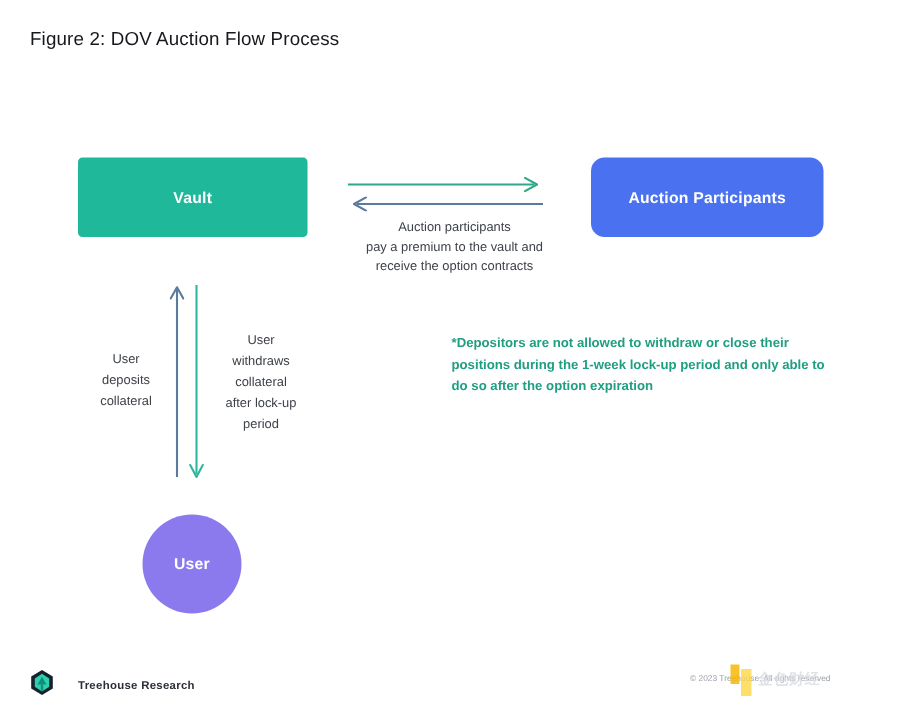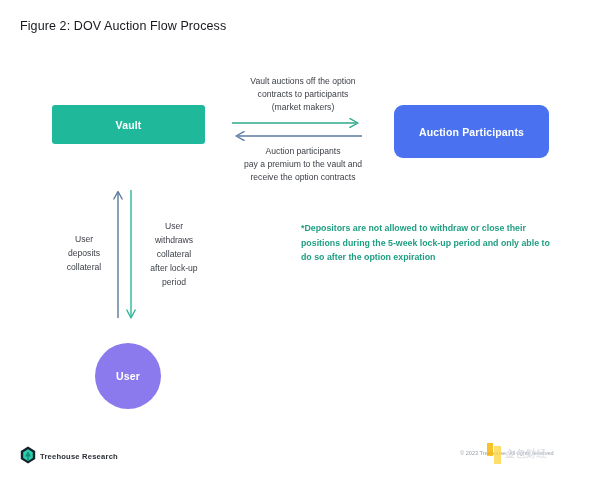--- a/index.html
+++ b/index.html
@@ -39,21 +39,21 @@
     justify-content: center;
     color: #ffffff;
     font-weight: bold;
     letter-spacing: 0.15px;
     text-align: center;
   }
   .node-vault {
     left: 52px;
     top: 105px;
     width: 153px;
-    height: 39px;
+    height: 53px;
     background: #1fb89a;
     border-radius: 3px;
     font-size: 10.5px;
   }
   .node-participants {
     left: 394px;
     top: 105px;
     width: 155px;
     height: 53px;
     background: #4a72f0;
@@ -133,21 +133,21 @@
     white-space: pre-line;
   }
 
   
   .footer-brand {
     position: absolute;
     left: 20px;
     top: 446px;
     display: flex;
     align-items: center;
-    gap: 4px;
+    gap: 16px;
   }
   .brand-name {
     font-size: 7.6px;
     font-weight: bold;
     color: #2b2f36;
     letter-spacing: 0.2px;
   }
   .footer-copyright {
     position: absolute;
     left: 460px;
@@ -199,23 +199,20 @@
   </div>
 
   <div class="node node-participants">
     <span>Auction Participants</span>
   </div>
 
   <div class="node node-user">
     <span>User</span>
   </div>
 
-  <div class="arrow-label label-top-arrow">Vault auctions off the option
-contracts to participants
-(market makers)</div>
 
   <svg class="h-arrow h-arrow-out" width="132" height="10" viewBox="0 0 132 10">
     <line x1="0" y1="5" x2="124" y2="5" stroke="#2ea88a" stroke-width="1.4"></line>
     <polyline points="118,0.6 126,5 118,9.4" fill="none" stroke="#2ea88a" stroke-width="1.4" stroke-linecap="round" stroke-linejoin="round"></polyline>
   </svg>
 
   <svg class="h-arrow h-arrow-in" width="132" height="10" viewBox="0 0 132 10">
     <line x1="6" y1="5" x2="130" y2="5" stroke="#5a7a9e" stroke-width="1.4"></line>
     <polyline points="12,0.6 4,5 12,9.4" fill="none" stroke="#5a7a9e" stroke-width="1.4" stroke-linecap="round" stroke-linejoin="round"></polyline>
   </svg>
@@ -236,21 +233,21 @@
 
   <div class="v-label label-deposit">User
 deposits
 collateral</div>
   <div class="v-label label-withdraw">User
 withdraws
 collateral
 after lock-up
 period</div>
 
-  <div class="note">*Depositors are not allowed to withdraw or close their positions during the 5-week lock-up period and only able to do so after the option expiration</div>
+  <div class="note">*Depositors are not allowed to withdraw or close their positions during the 1-week lock-up period and only able to do so after the option expiration</div>
 
   <div class="footer-brand">
     <svg width="16" height="20" viewBox="0 0 16 20">
       <path d="M8 0.6 L15.2 5 L15.2 13 L8 17.4 L0.8 13 L0.8 5 Z" fill="#15212b"></path>
       <path d="M8 3.2 L12.8 6.3 L12.8 11.9 L8 15 L3.2 11.9 L3.2 6.3 Z" fill="#2ecfae"></path>
       <path d="M8 5.2 L11 10.4 L5 10.4 Z" fill="#0f8f78"></path>
       <rect x="7.2" y="10.2" width="1.6" height="4.2" fill="#0f8f78"></rect>
     </svg>
     <span class="brand-name">Treehouse Research</span>
   </div>

